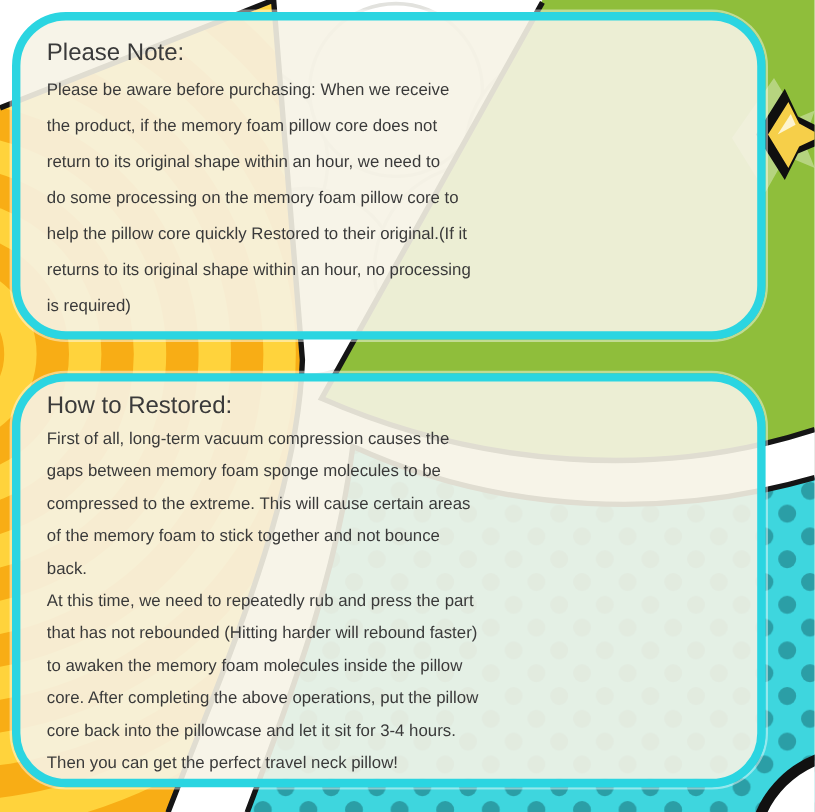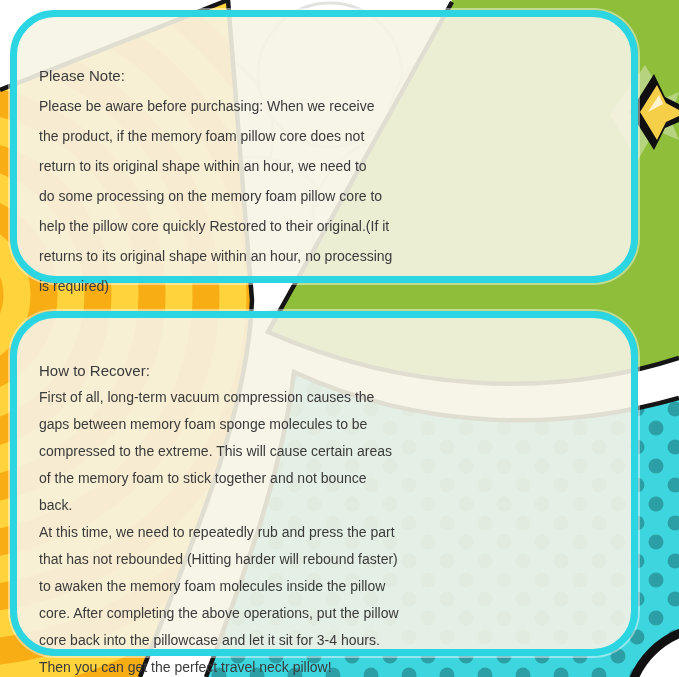--- a/index.html
+++ b/index.html
@@ -23,21 +23,21 @@
     box-sizing:border-box;
     border:7px solid var(--accent);
     border-radius:45px;
     background:var(--card-bg);
     box-shadow:0 0 0 2px rgba(255,255,255,0.45);
     color:var(--text);
     z-index:2;
   }
   .card-note{top:10px;height:273px;padding:12px 6px 0 22px;}
   .card-recover{top:311px;height:345px;padding:7px 4px 0 22px;}
-  .card-title{font-size:15px;margin-top:32px;}
+  .card-title{font-size:20px;}
   .card-body{font-size:14px;white-space:pre-line;}
   .card-note .card-title,.card-note .card-body{line-height:30px;}
   .card-recover .card-title,.card-recover .card-body{line-height:27px;}
 </style>
 </head>
 <body>
 
 <div class="stage">
 
   <svg class="bg" width="679" height="677" viewBox="0 0 679 677" xmlns="http://www.w3.org/2000/svg">
@@ -106,21 +106,21 @@
     <div class="card-body">Please be aware before purchasing: When we receive
 the product, if the memory foam pillow core does not
 return to its original shape within an hour, we need to
 do some processing on the memory foam pillow core to
 help the pillow core quickly Restored to their original.(If it
 returns to its original shape within an hour, no processing
 is required)</div>
   </div>
 
   <div class="card card-recover">
-    <div class="card-title">How to Recover:</div>
+    <div class="card-title">How to Restored:</div>
     <div class="card-body">First of all, long-term vacuum compression causes the
 gaps between memory foam sponge molecules to be
 compressed to the extreme. This will cause certain areas
 of the memory foam to stick together and not bounce
 back.
 At this time, we need to repeatedly rub and press the part
 that has not rebounded (Hitting harder will rebound faster)
 to awaken the memory foam molecules inside the pillow
 core. After completing the above operations, put the pillow
 core back into the pillowcase and let it sit for 3-4 hours.

